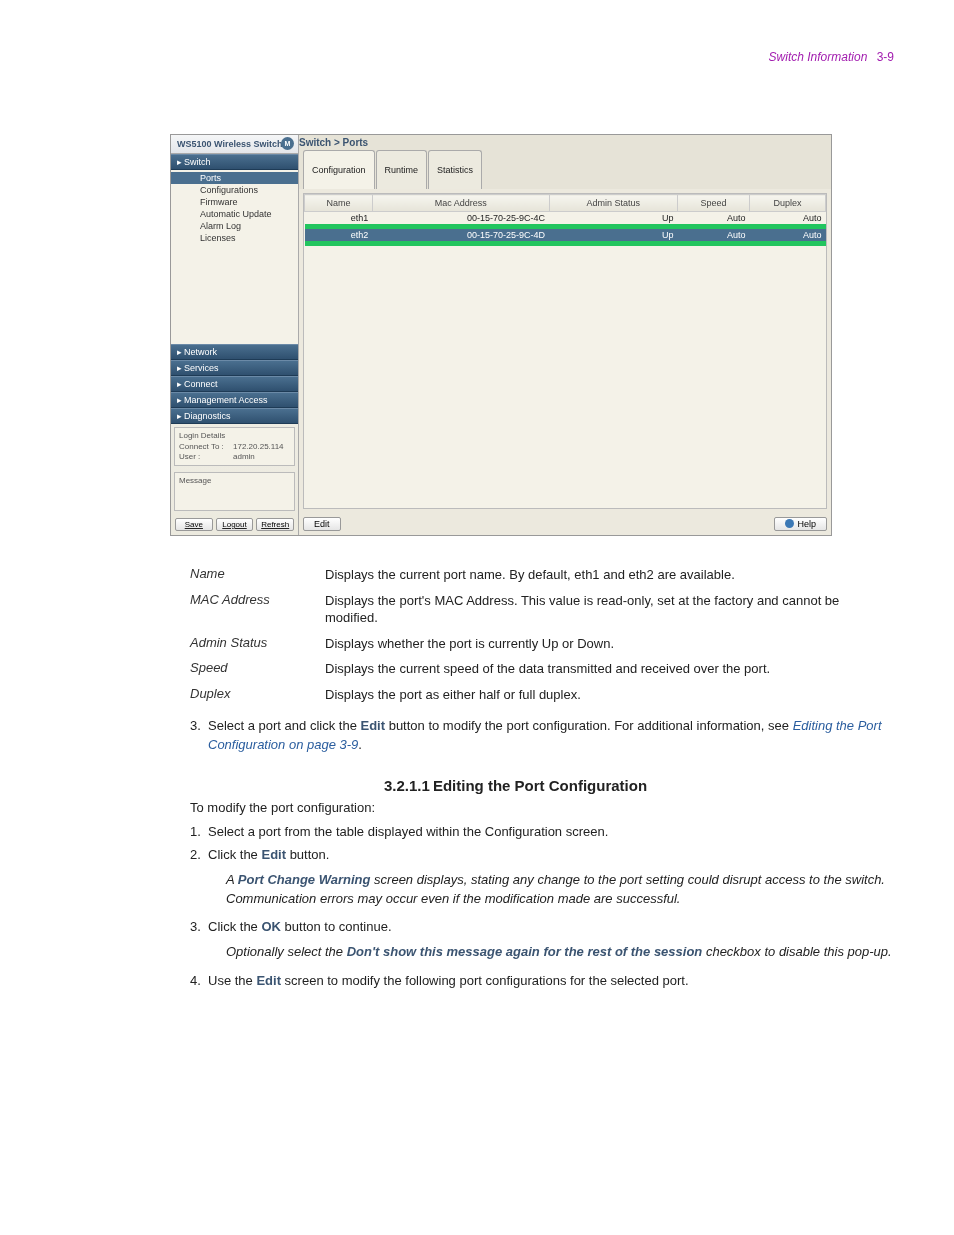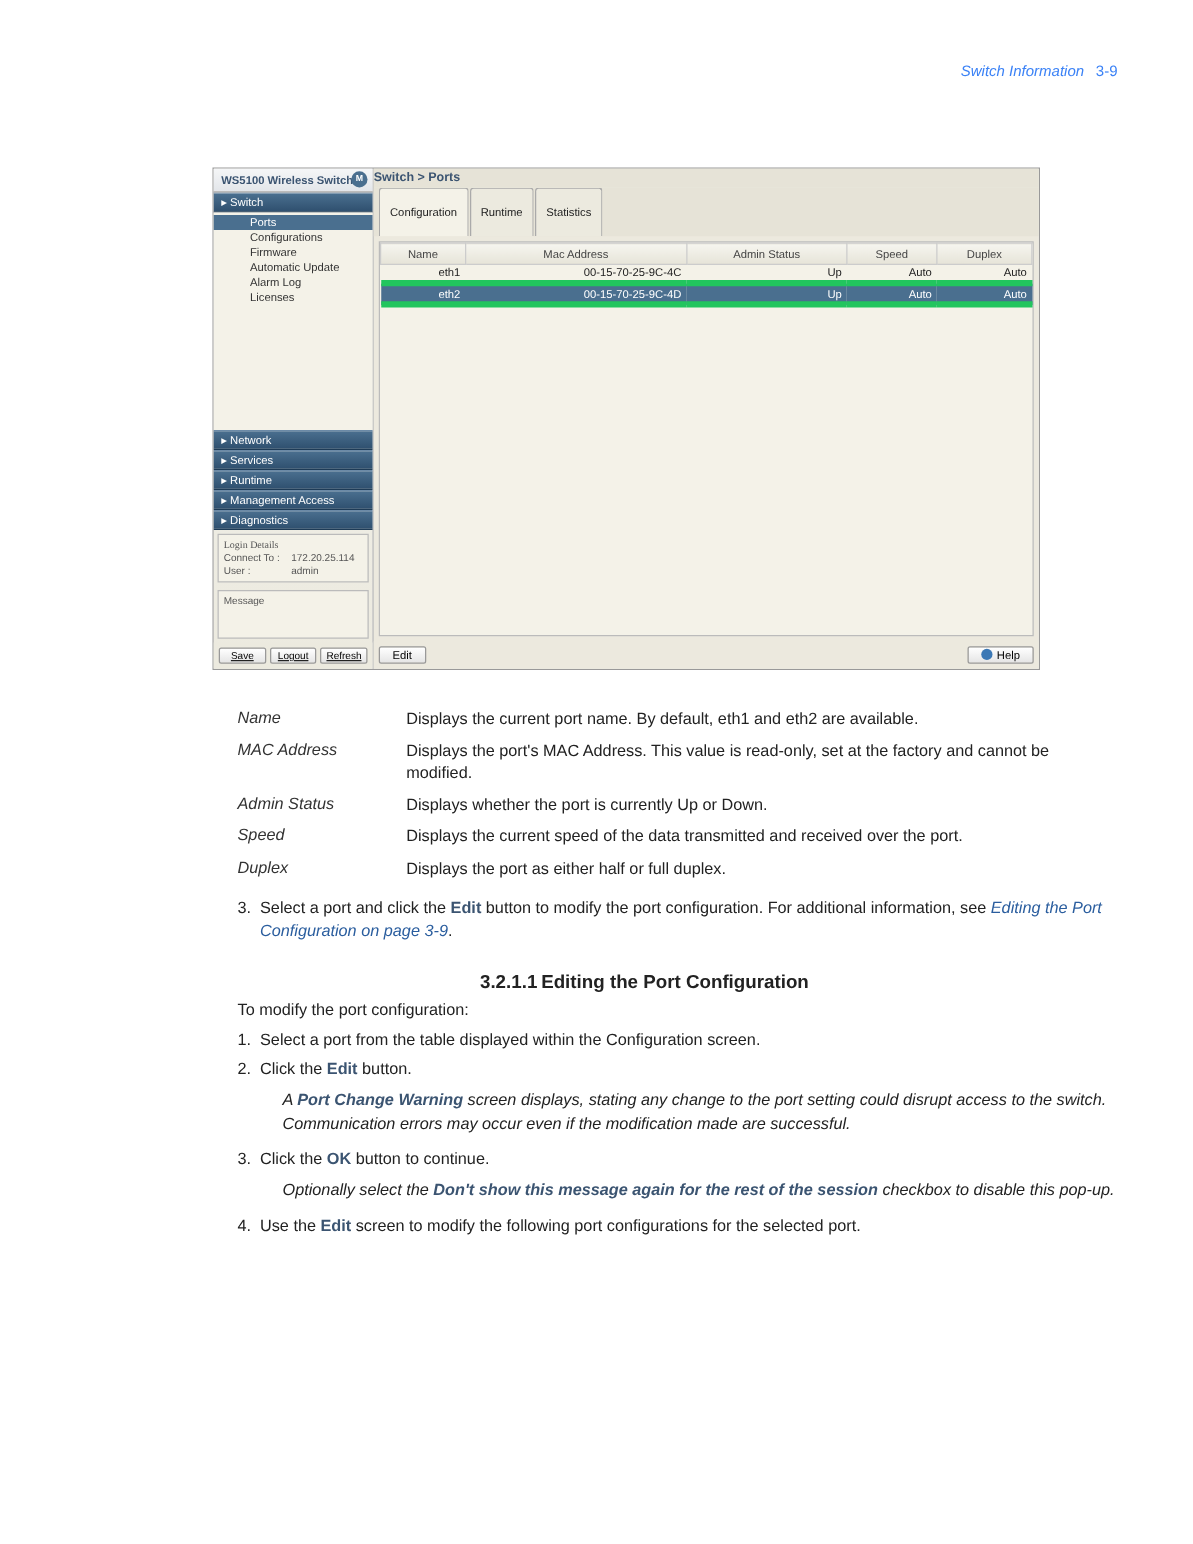--- a/index.html
+++ b/index.html
@@ -14,21 +14,21 @@
     width: 954px;
     min-height: 1235px;
     margin: 0 auto;
     padding: 50px 60px 40px 60px;
     position: relative;
   }
   .hdr-right {
     text-align: right;
     font-style: italic;
     font-size: 12px;
-    color: #3b82f6;
+    color: #a21caf;
     margin-bottom: 70px;
   }
   .hdr-right .sect { font-style: normal; margin-left: 6px; }
 
   
   .shot {
     width: 662px;
     margin: 0 auto 30px 110px;
     border: 1px solid #999;
     font-size: 9px;
@@ -204,26 +204,26 @@
           <div class="sb-item sel"><span class="ic"></span><span>Ports</span></div>
           <div class="sb-item"><span class="ic"></span><span>Configurations</span></div>
           <div class="sb-item"><span class="ic"></span><span>Firmware</span></div>
           <div class="sb-item"><span class="ic"></span><span>Automatic Update</span></div>
           <div class="sb-item"><span class="ic"></span><span>Alarm Log</span></div>
           <div class="sb-item"><span class="ic"></span><span>Licenses</span></div>
         </div>
         <div class="sb-spacer"></div>
         <div class="sb-section">▸  Network</div>
         <div class="sb-section">▸  Services</div>
-        <div class="sb-section">▸  Runtime</div>
+        <div class="sb-section">▸  Connect</div>
         <div class="sb-section">▸  Management Access</div>
         <div class="sb-section">▸  Diagnostics</div>
 
         <div class="sb-box">
-          <div style="margin-bottom:2px;font-family:Liberation Serif, serif;">Login Details</div>
+          <div style="margin-bottom:2px;">Login Details</div>
           <div class="row">
               <span class="lbl">Connect To :</span>
               <span>172.20.25.114</span>
             </div>
           <div class="row">
               <span class="lbl">User :</span>
               <span>admin</span>
             </div>
         </div>
         <div class="sb-box">

